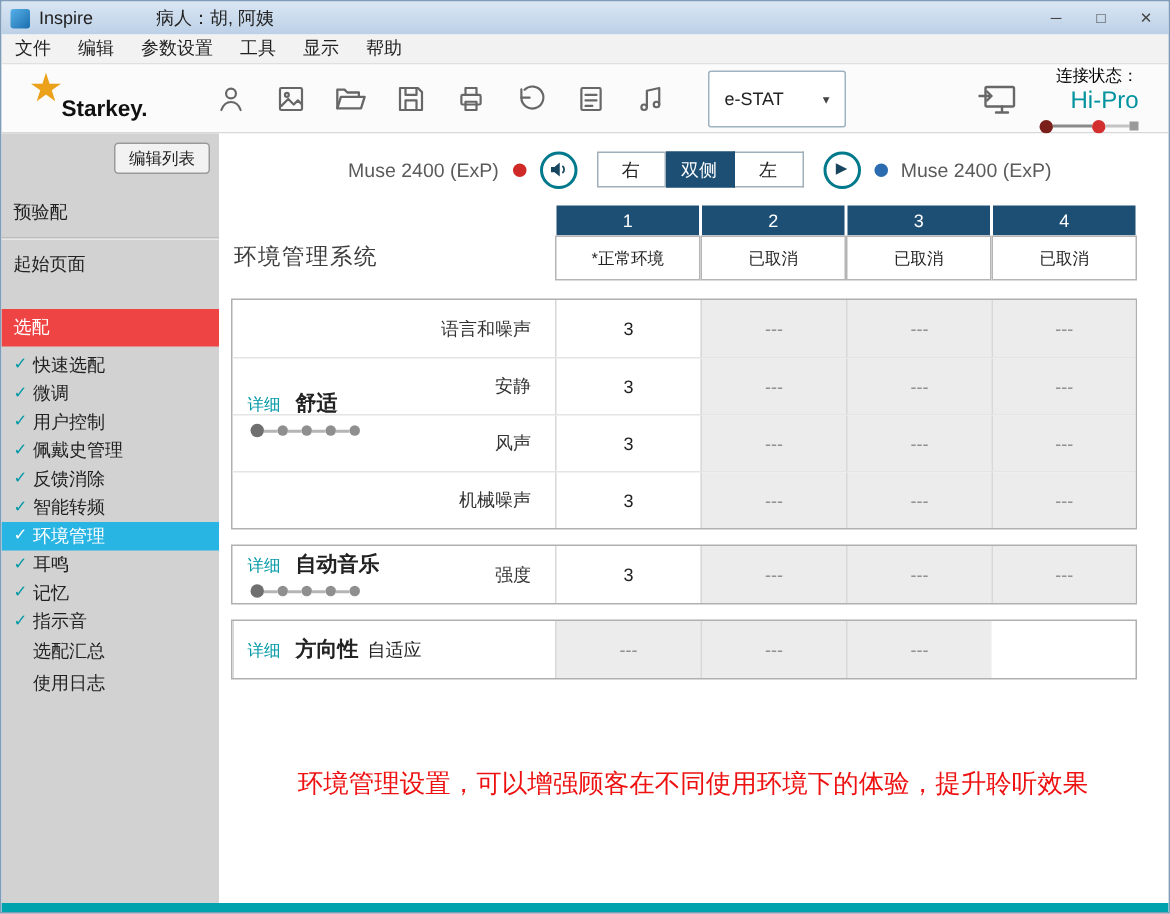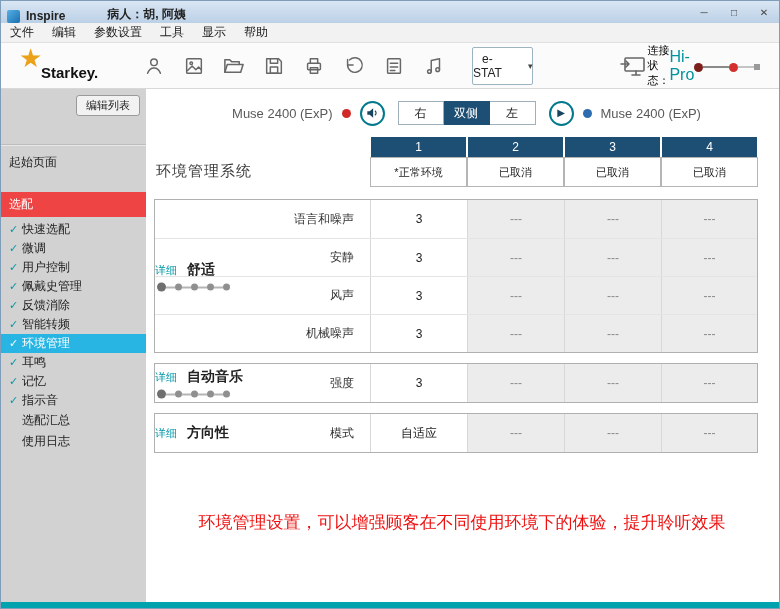--- a/index.html
+++ b/index.html
@@ -1,56 +1,56 @@
 <!DOCTYPE html>
 <html><head>
 <meta charset="utf-8">
 <style>
   * { margin:0; padding:0; box-sizing:border-box; }
   body { margin:0; background:#888; font-family:"Liberation Sans","DejaVu Sans",sans-serif; }
   .window { width:780px; height:609px; background:#fff; position:relative; overflow:hidden; border:1px solid #7f9db9; }
 
   
-  .titlebar { height:22px; background:linear-gradient(#d9e6f4,#bcd0e6); display:flex; align-items:flex-end; padding-left:6px; font-size:12px; color:#222;font-weight:bold; }
+  .titlebar { height:22px; background:linear-gradient(#d9e6f4,#bcd0e6); display:flex; align-items:center; padding-left:6px; font-size:12px; color:#222; }
   .app-icon { width:13px; height:13px; background:linear-gradient(135deg,#57b0e8,#1a6fae); border-radius:2px; margin-right:6px; flex:0 0 auto; }
   .tb-title { margin-right:42px; }
   .win-controls { margin-left:auto; display:flex; height:100%; }
   .wc { width:30px; display:flex; align-items:center; justify-content:center; font-size:10px; color:#444; cursor:default; }
 
   
   .menubar { height:20px; background:#f2f2f2; border-bottom:1px solid #e0e0e0; display:flex; align-items:center; font-size:12px; color:#222; }
   .menu-item { padding:0 9px; height:100%; display:flex; align-items:center; }
 
   
   .toolbar { height:46px; background:#fbfbfb; border-bottom:1px solid #d8d8d8; display:flex; align-items:center; padding:0 10px; }
   .brand { position:relative; width:120px; height:44px; flex:0 0 auto; }
   .brand-star { position:absolute; left:8px; top:1px; font-size:26px; line-height:1; color:#eba21a; }
   .brand-text { position:absolute; left:30px; top:20px; font-weight:bold; font-size:15px; color:#111; }
   .tool-icons { display:flex; gap:15px; margin-left:10px; align-items:center; }
   .ticon { width:25px; height:25px; display:flex; align-items:center; justify-content:center; background:none; border:none; }
   .ticon svg { stroke:#676767; fill:none; stroke-width:1.6; stroke-linecap:round; stroke-linejoin:round; }
   .estat { margin-left:26px; height:38px; width:92px; border:1px solid #9db3c0; background:#fff; border-radius:2px; display:flex; align-items:center; justify-content:center; gap:26px; font-size:12px; color:#222; }
   .estat .arr { font-size:9px; color:#444; }
   .screenshare { margin-left:86px; width:30px; height:28px; }
-  .conn { margin-left:auto; margin-right:10px; display:flex; align-items:center; font-size:11px; }
+  .conn { margin-left:auto; margin-right:10px; display:flex; flex-direction:column; align-items:flex-end; font-size:11px; }
   .conn-value { color:#00939f; font-size:16px; margin-top:1px; }
   .conn-line { display:flex; align-items:center; margin-top:3px; }
   .cdot { width:9px; height:9px; border-radius:50%; }
   .cdot.dark { background:#7a1f1a; }
   .cdot.red { background:#d32f2f; }
   .cline { height:2px; background:#8a8a8a; width:26px; }
   .cline.light { background:#c4c4c4; width:16px; }
   .cend { width:6px; height:6px; background:#9a9a9a; }
 
   
   .appbody { display:flex; height:513px; }
 
   
   .sidebar { width:145px; background:#d2d2d2; padding-top:6px; font-size:12px; color:#222; flex:0 0 auto; }
-  .edit-btn { display:block; margin:0 6px 28px auto; background:#f2f2f2; border:1px solid #9a9a9a; border-radius:3px; font-size:11px; padding:2px 9px; width:max-content; color:#222; }
+  .edit-btn { display:block; margin:0 6px 12px auto; background:#f2f2f2; border:1px solid #9a9a9a; border-radius:3px; font-size:11px; padding:2px 9px; width:max-content; color:#222; }
   .side-plain { padding:5px 8px; }
   .side-div { border-top:1px solid #bdbdbd; border-bottom:1px solid #e8e8e8; margin:3px 0; height:0; }
   .side-header { background:#ef4444; color:#fff; padding:4px 8px; margin:16px 0 3px; }
   .side-check { display:flex; align-items:center; padding:2px 8px; line-height:15px; }
   .check-glyph { color:#0098a6; width:13px; font-size:11px; flex:0 0 auto; }
   .side-check.sel { background:#29b5e3; color:#fff; }
   .side-check.sel .check-glyph { color:#fff; }
   .side-sub { padding:2px 8px 2px 21px; }
   .adv { margin-top:8px; border-top:1px solid #bdbdbd; padding-top:7px; }
 
@@ -73,21 +73,21 @@
   .mnum { height:20px; margin:0 1px; background:#1d4e74; color:#fff; font-size:12px; display:flex; align-items:center; justify-content:center; }
   .mst { height:30px; border:1px solid #b5b5b5; display:flex; align-items:center; justify-content:center; font-size:11px; color:#222; background:#fff; }
 
   .sec { border:1px solid #b0b0b0; width:604px; margin-top:12px; position:relative; background:#fff; }
   .sec.s2, .sec.s3 { margin-top:10px; }
   .prow { display:grid; grid-template-columns:215px 97px 97px 97px 96px; height:38px; }
   .prow + .prow { border-top:1px solid #e4e4e4; }
   .plabel { display:flex; align-items:center; justify-content:flex-end; padding-right:16px; font-size:12px; color:#333; }
   .pval { border-left:1px solid #d8d8d8; display:flex; align-items:center; justify-content:center; font-size:12px; color:#222; }
   .pval.off { background:#ececec; color:#8a8a8a; }
-  .sec-head { position:absolute; left:0; top:50%; transform:translateY(-50%); }
+  .sec-head { position:absolute; left:10px; top:50%; transform:translateY(-50%); }
   .sec-head-line { display:flex; align-items:baseline; gap:10px; }
   .detail-link { color:#0098a6; font-size:11px; }
   .sec-name { font-size:14px; font-weight:bold; color:#222; }
   .level-dots { display:flex; align-items:center; margin-top:4px; margin-left:2px; }
   .ld { width:7px; height:7px; border-radius:50%; background:#8f8f8f; flex:0 0 auto; }
   .ld.big { width:9px; height:9px; background:#6f6f6f; }
   .ldline { width:9px; height:2px; background:#b5b5b5; flex:0 0 auto; }
 
   .note { margin-top:58px; text-align:center; font-size:17px; color:#ee1111; width:616px; }
 
@@ -198,20 +198,21 @@
         <span class="cline light"></span>
         <span class="cend"></span>
       </div>
     </div>
   </div>
 
   <div class="appbody">
 
     <div class="sidebar">
       <button class="edit-btn">编辑列表</button>
+      <div class="side-plain">预验配</div>
       <div class="side-div"></div>
       <div class="side-plain">起始页面</div>
       <div class="side-header">选配</div>
       <div class="side-check">
         <span class="check-glyph">✓</span>
         <span>快速选配</span>
       </div>
       <div class="side-check">
         <span class="check-glyph">✓</span>
         <span>微调</span>
@@ -369,21 +370,20 @@
       </div>
 
       <div class="sec s3">
         <div class="sec-head">
           <div class="sec-head-line">
             <span class="detail-link">详细</span>
             <span class="sec-name">方向性</span>
           </div>
         </div>
         <div class="prow">
-          <div class="plabel">模式</div>
           <div class="pval">自适应</div>
           <div class="pval off">---</div>
           <div class="pval off">---</div>
           <div class="pval off">---</div>
         </div>
       </div>
 
       <div class="note">环境管理设置，可以增强顾客在不同使用环境下的体验，提升聆听效果</div>
 
     </div>

